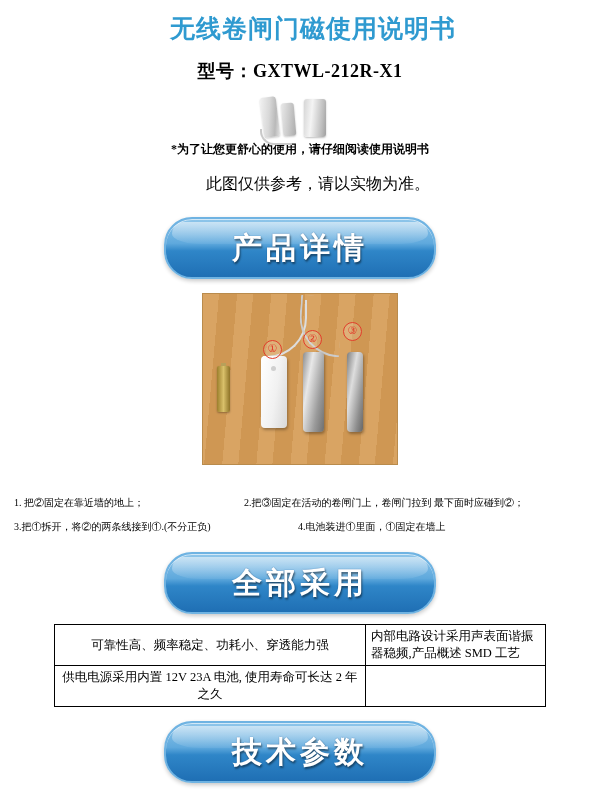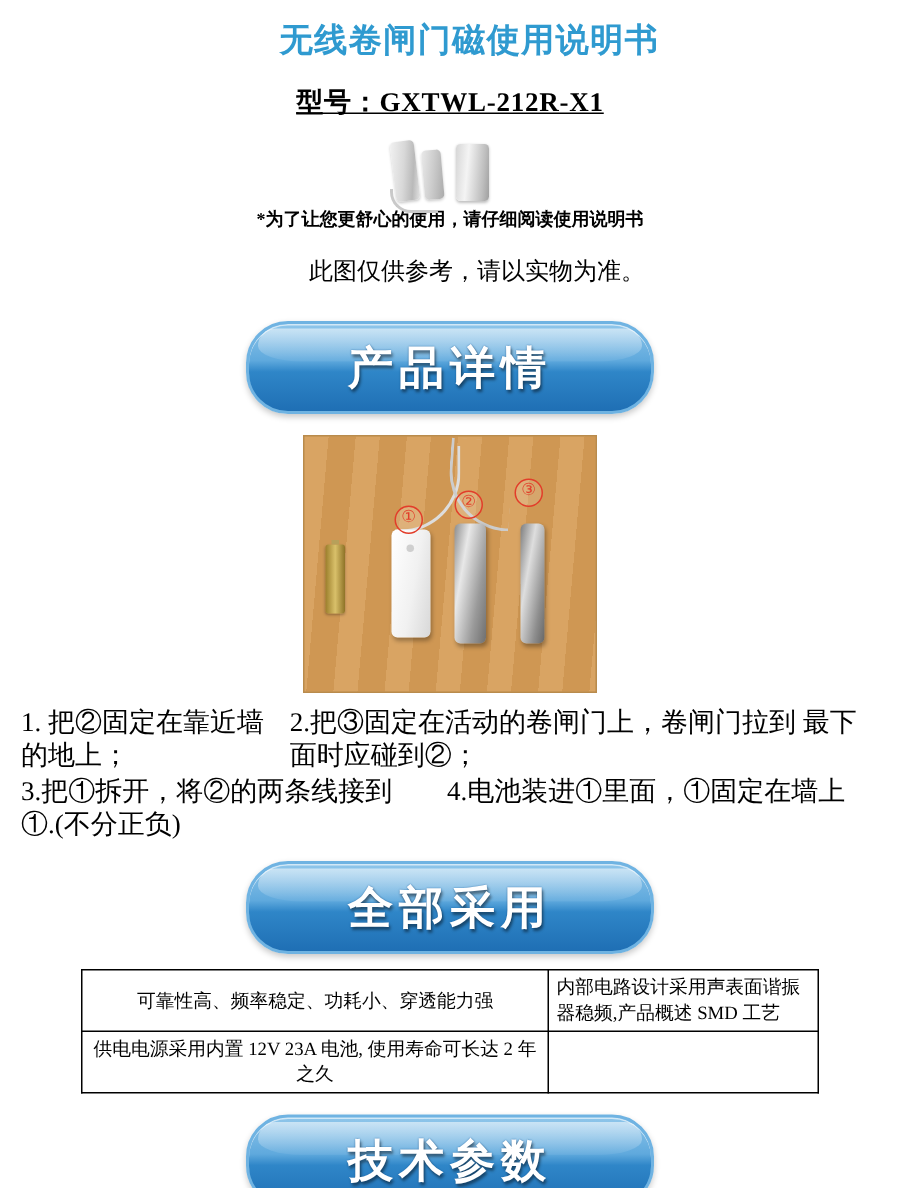--- a/index.html
+++ b/index.html
@@ -20,33 +20,32 @@
     height: 792px;
     position: relative;
     box-sizing: border-box;
   }
 
   
   .doc-title {
     text-align: center;
     font-family: "Liberation Sans", sans-serif;
     font-weight: bold;
-    font-size: 22px;
+    font-size: 25px;
     color: #2f9ad0;
     letter-spacing: 1px;
     margin-top: 12px;
     margin-left: 26px;
   }
   .model-line {
     text-align: center;
     font-weight: bold;
     font-size: 18px;
     margin-top: 14px;
     letter-spacing: 0.5px;
-    text-decoration: underline;
   }
 
   
   .hero-photo {
     width: 92px;
     height: 48px;
     margin: 10px auto 0 auto;
     position: relative;
   }
   .hero-photo .sensor-a {
@@ -251,22 +250,22 @@
     text-align: center;
     font-family: "Liberation Sans", sans-serif;
     background: rgba(255,255,255,0.15);
   }
   .callout.c1 { left: 60px; top: 46px; }
   .callout.c2 { left: 100px; top: 36px; }
   .callout.c3 { left: 140px; top: 28px; }
 
   
   .instructions {
-    margin: 8px 14px 0 14px;
-    font-size: 18px;
+    margin: 27px 14px 0 14px;
+    font-size: 10px;
     line-height: 22px;
   }
   .instructions .row1 {
     display: flex;
   }
   .instructions .row1 .a { width: 230px; }
   .instructions .row2 {
     display: flex;
     margin-top: 2px;
     gap: 34px;

